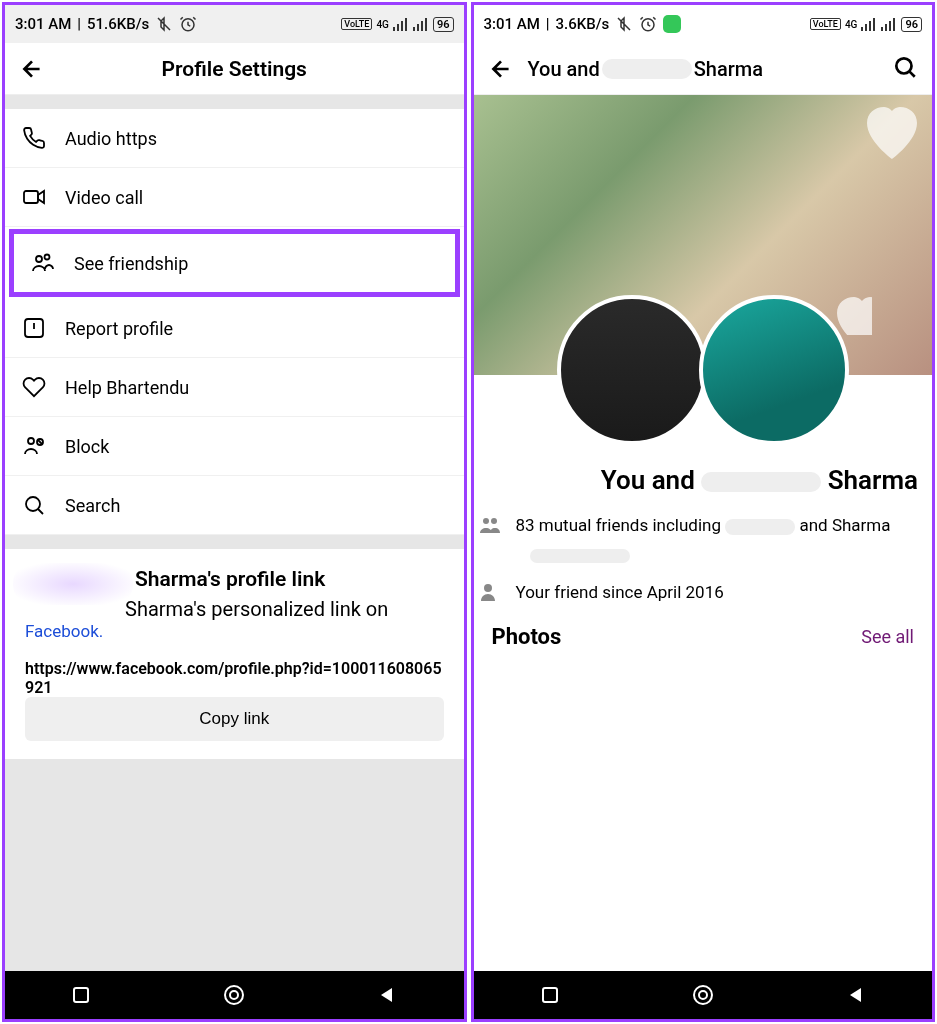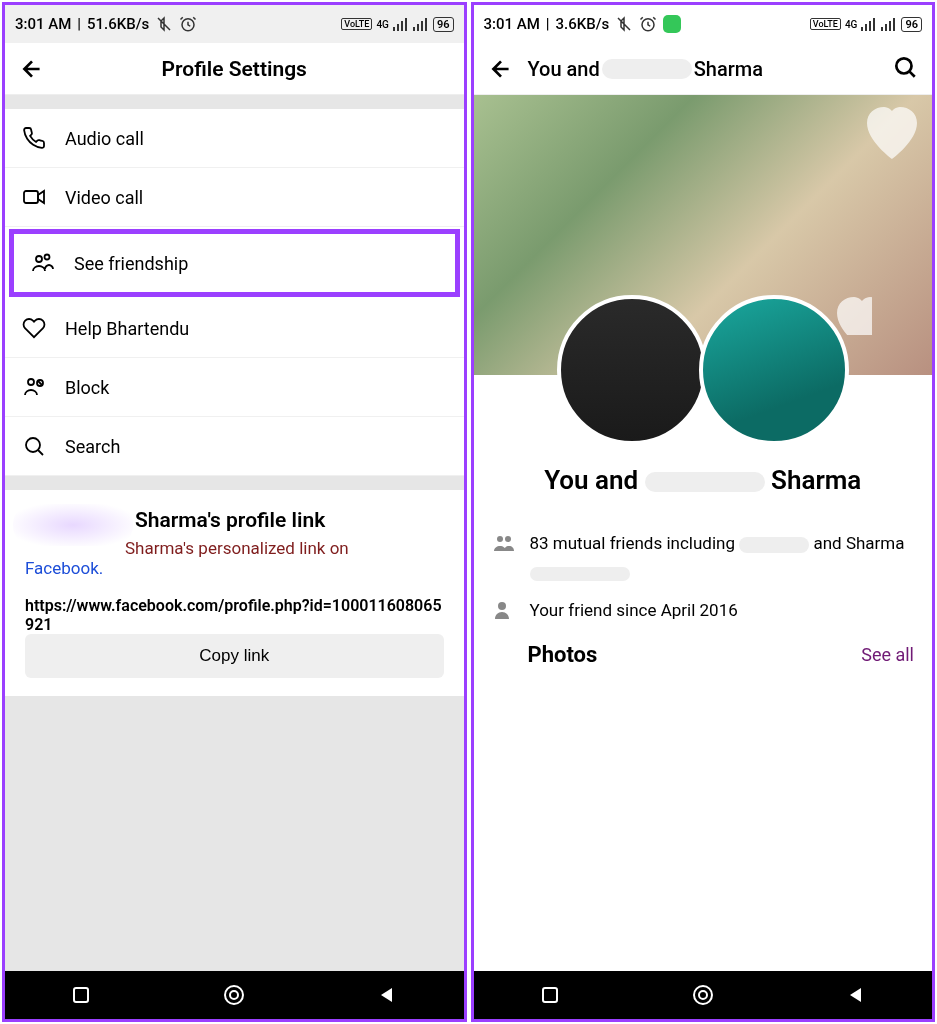--- a/index.html
+++ b/index.html
@@ -68,21 +68,21 @@
   cursor: pointer;
   font-size: 18px;
 }
 .menu-item.highlighted {
   border: 5px solid #9b3fff;
   margin: 2px 4px;
 }
 .menu-icon { width: 26px; height: 26px; display: flex; align-items: center; justify-content: center; }
 .profile-link-section { padding: 18px 20px; }
 .profile-link-title { font-size: 21px; font-weight: 600; margin-bottom: 6px; margin-left: 110px; }
-.profile-link-sub { font-size: 17px; color: #7f1d1d; margin-left: 100px; }
+.profile-link-sub { font-size: 20px; color: #000000; margin-left: 100px; }
 .profile-link-sub2 { font-size: 17px; color: #1d4ed8; }
 .profile-url { font-size: 16px; font-weight: 600; margin-top: 18px; word-break: break-all; }
 .copy-btn {
   margin-top: 0; width: 100%; padding: 12px;
   background: #efefef; border: none; border-radius: 6px;
   font-size: 17px; font-weight: 500; cursor: pointer;
 }
 .gray-fill { flex: 1; background: #e6e6e6; }
 .nav-bar {
   height: 48px; background: #000;
@@ -103,32 +103,31 @@
   display: flex; justify-content: center; gap: -10px;
   margin-top: -80px; position: relative; z-index: 2;
 }
 .avatar {
   width: 150px; height: 150px; border-radius: 50%;
   background: #555; border: 4px solid #fff;
 }
 .avatar.a1 { background: linear-gradient(180deg, #2a2a2a 0%, #1a1a1a 100%); margin-right: -8px; }
 .avatar.a2 { background: linear-gradient(160deg, #1aa89e 0%, #0c6b64 70%); }
 .friendship-title {
-  font-size: 26px; font-weight: 600; text-align: center;
-  margin: 20px 14px 28px;
+  font-size: 26px; font-weight: 600; text-align: right;
+  margin: 20px 14px 10px;
 }
 .info-row {
   display: flex; align-items: center; gap: 14px;
-  padding: 8px 18px; font-size: 17px;
+  padding: 8px 4px; font-size: 17px;
 }
 .info-icon { width: 24px; height: 24px; color: #888; }
 .photos-header {
   display: flex; justify-content: space-between; align-items: center;
   padding: 12px 18px 8px;
-  margin-left: 36px;
 }
 .photos-title { font-size: 22px; font-weight: 700; }
 .see-all { color: #701a75; font-size: 18px; cursor: pointer; }
 .photo-grid {
   flex: 1;
   background: linear-gradient(120deg, #3a4a4a 0%, #2a3a38 25%, #5a4a3a 50%, #6a4a4a 75%, #4a3a4a 100%);
   filter: blur(20px);
   transform: scale(1.1);
 }
 .photo-wrap { flex: 1; overflow: hidden; }
@@ -199,40 +198,49 @@
 
   <div class="separator"></div>
 
   <div class="menu-list">
     <div class="menu-item">
       <span class="menu-icon">
         <svg width="24" height="24" viewBox="0 0 24 24" fill="none" stroke="#000" stroke-width="1.8">
             <path d="M22 16.92v3a2 2 0 01-2.18 2 19.79 19.79 0 01-8.63-3.07 19.5 19.5 0 01-6-6 19.79 19.79 0 01-3.07-8.67A2 2 0 014.11 2h3a2 2 0 012 1.72 12.84 12.84 0 00.7 2.81 2 2 0 01-.45 2.11L8.09 9.91a16 16 0 006 6l1.27-1.27a2 2 0 012.11-.45 12.84 12.84 0 002.81.7A2 2 0 0122 16.92z"></path>
           </svg>
       </span>
-      <span>Audio call</span>
+      <span>Audio https</span>
     </div>
     <div class="menu-item">
       <span class="menu-icon">
         <svg width="24" height="24" viewBox="0 0 24 24" fill="none" stroke="#000" stroke-width="1.8">
             <rect x="2" y="6" width="14" height="12" rx="2"></rect>
             <path d="M16 10l6-4v12l-6-4z"></path>
           </svg>
       </span>
       <span>Video call</span>
     </div>
     <div class="menu-item highlighted">
       <span class="menu-icon">
         <svg width="24" height="24" viewBox="0 0 24 24" fill="none" stroke="#000" stroke-width="1.8">
             <circle cx="8" cy="8" r="3"></circle>
             <circle cx="16" cy="6" r="2.5"></circle>
             <path d="M2 20c0-3 3-5 6-5s6 2 6 5M14 18c0-2 2-4 4-4s4 2 4 4"></path>
           </svg>
       </span>
       <span>See friendship</span>
+    </div>
+    <div class="menu-item">
+      <span class="menu-icon">
+        <svg width="24" height="24" viewBox="0 0 24 24" fill="none" stroke="#000" stroke-width="1.8">
+            <rect x="3" y="3" width="18" height="18" rx="3"></rect>
+            <path d="M12 7v6M12 17h.01"></path>
+          </svg>
+      </span>
+      <span>Report profile</span>
     </div>
     <div class="menu-item">
       <span class="menu-icon">
         <svg width="24" height="24" viewBox="0 0 24 24" fill="none" stroke="#000" stroke-width="1.8">
             <path d="M20.84 4.61a5.5 5.5 0 00-7.78 0L12 5.67l-1.06-1.06a5.5 5.5 0 00-7.78 7.78l1.06 1.06L12 21.23l7.78-7.78 1.06-1.06a5.5 5.5 0 000-7.78z"></path>
           </svg>
       </span>
       <span>Help Bhartendu</span>
     </div>
     <div class="menu-item">

